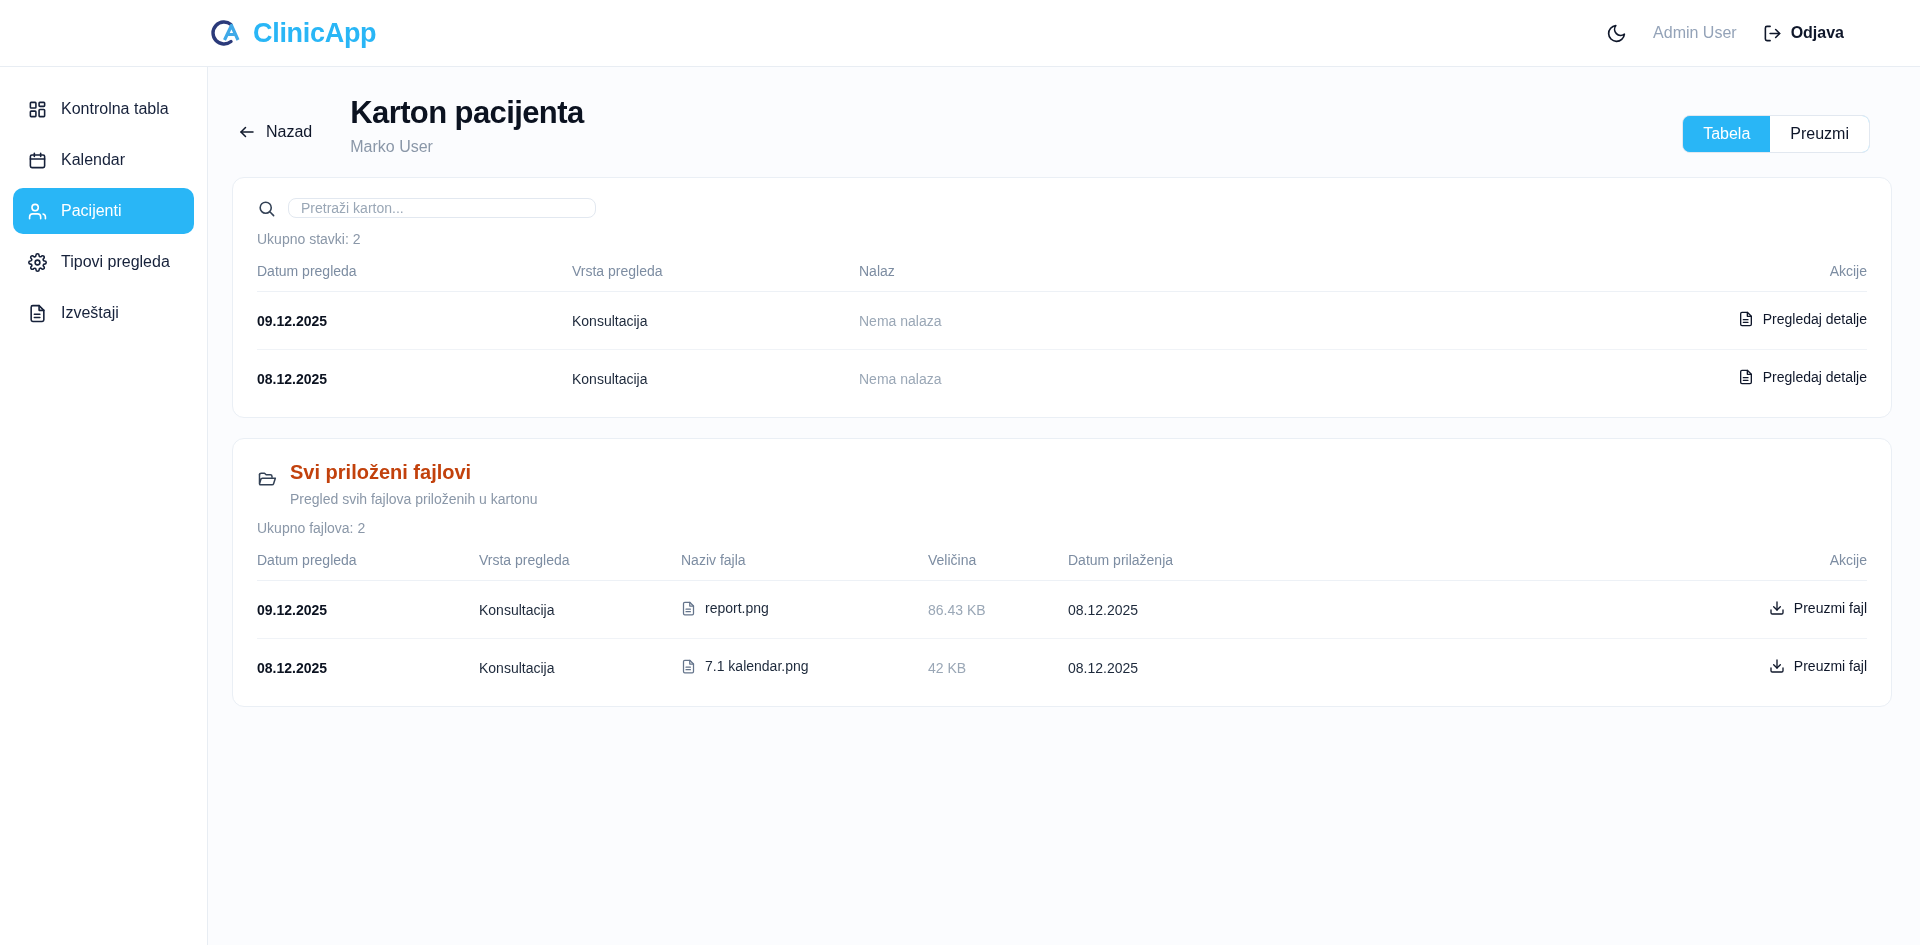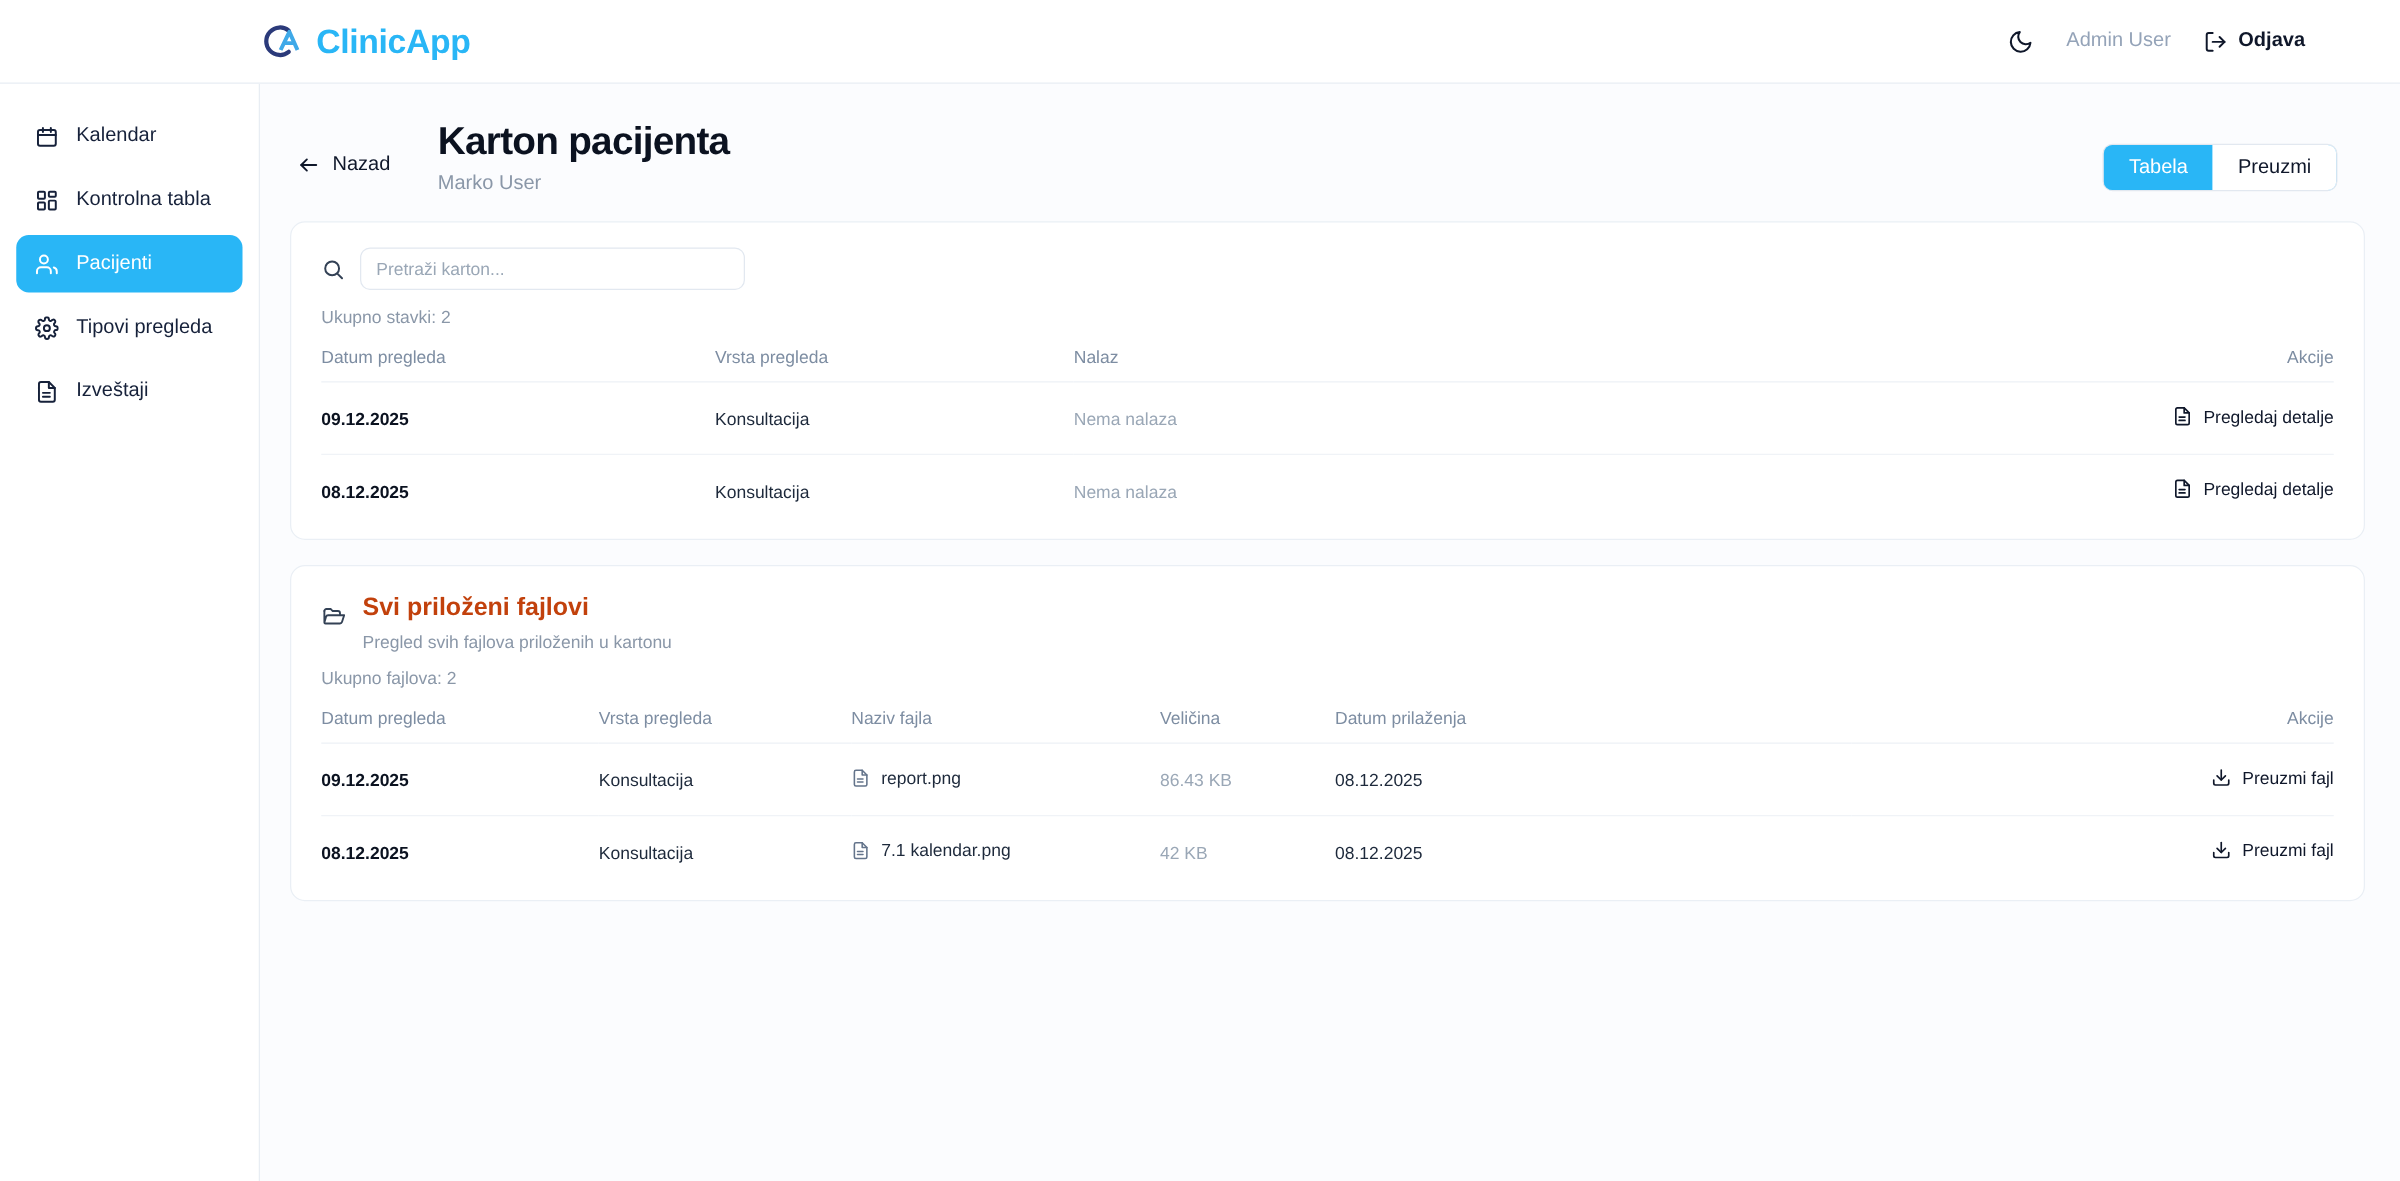--- a/index.html
+++ b/index.html
@@ -87,21 +87,21 @@
     border: 1px solid #eaeff5;
     border-radius: 12px;
     margin-top: 21px;
     padding: 20px 24px 10px 24px;
   }
   .card.files { margin-top: 20px; padding-top: 22px; }
 
   .search-row { display: flex; align-items: center; gap: 12px; }
   .search-ico { flex: 0 0 auto; }
   .search-input {
-    width: 308px; height: 34px;
+    width: 308px; height: 20px;
     border: 1px solid #e2e8f0; border-radius: 8px;
     padding: 0 12px; font-size: 14px; font-family: inherit; color: #0f172a;
     background: #ffffff; outline: none;
   }
   .search-input::placeholder { color: #9aa7b6; }
   .total-line { font-size: 14px; color: #8a97a8; margin-top: 13px; }
 
   table { width: 100%; border-collapse: collapse; }
   th {
     text-align: left; font-size: 14px; font-weight: normal; color: #7d8da2;
@@ -167,39 +167,39 @@
     </div>
   </header>
 
   <div class="body">
 
     <nav class="sidebar">
 
       <div class="nav-item">
         <span class="nav-ico">
           <svg width="19" height="19" viewBox="0 0 24 24" fill="none" stroke="#16213a" stroke-width="2" stroke-linecap="round" stroke-linejoin="round">
+            <rect x="3" y="3" width="7" height="7" rx="1"></rect>
+              <rect x="14" y="3" width="7" height="5" rx="1"></rect>
+            <rect x="14" y="12" width="7" height="9" rx="1"></rect>
+              <rect x="3" y="14" width="7" height="7" rx="1"></rect>
+          </svg>
+        </span>
+        <span>Kontrolna tabla</span>
+      </div>
+
+      <div class="nav-item">
+        <span class="nav-ico">
+          <svg width="19" height="19" viewBox="0 0 24 24" fill="none" stroke="#16213a" stroke-width="2" stroke-linecap="round" stroke-linejoin="round">
             <rect x="3" y="5" width="18" height="16" rx="2"></rect>
             <line x1="3" y1="10" x2="21" y2="10"></line>
             <line x1="8" y1="3" x2="8" y2="7"></line>
               <line x1="16" y1="3" x2="16" y2="7"></line>
           </svg>
         </span>
         <span>Kalendar</span>
-      </div>
-
-      <div class="nav-item">
-        <span class="nav-ico">
-          <svg width="19" height="19" viewBox="0 0 24 24" fill="none" stroke="#16213a" stroke-width="2" stroke-linecap="round" stroke-linejoin="round">
-            <rect x="3" y="3" width="7" height="7" rx="1"></rect>
-              <rect x="14" y="3" width="7" height="5" rx="1"></rect>
-            <rect x="14" y="12" width="7" height="9" rx="1"></rect>
-              <rect x="3" y="14" width="7" height="7" rx="1"></rect>
-          </svg>
-        </span>
-        <span>Kontrolna tabla</span>
       </div>
 
       <div class="nav-item active">
         <span class="nav-ico">
           <svg width="19" height="19" viewBox="0 0 24 24" fill="none" stroke="#ffffff" stroke-width="2" stroke-linecap="round" stroke-linejoin="round">
             <path d="M16 21v-2a4 4 0 0 0-4-4H6a4 4 0 0 0-4 4v2"></path>
             <circle cx="9" cy="7" r="4"></circle>
             <path d="M22 21v-2a4 4 0 0 0-3-3.87"></path>
           </svg>
         </span>

